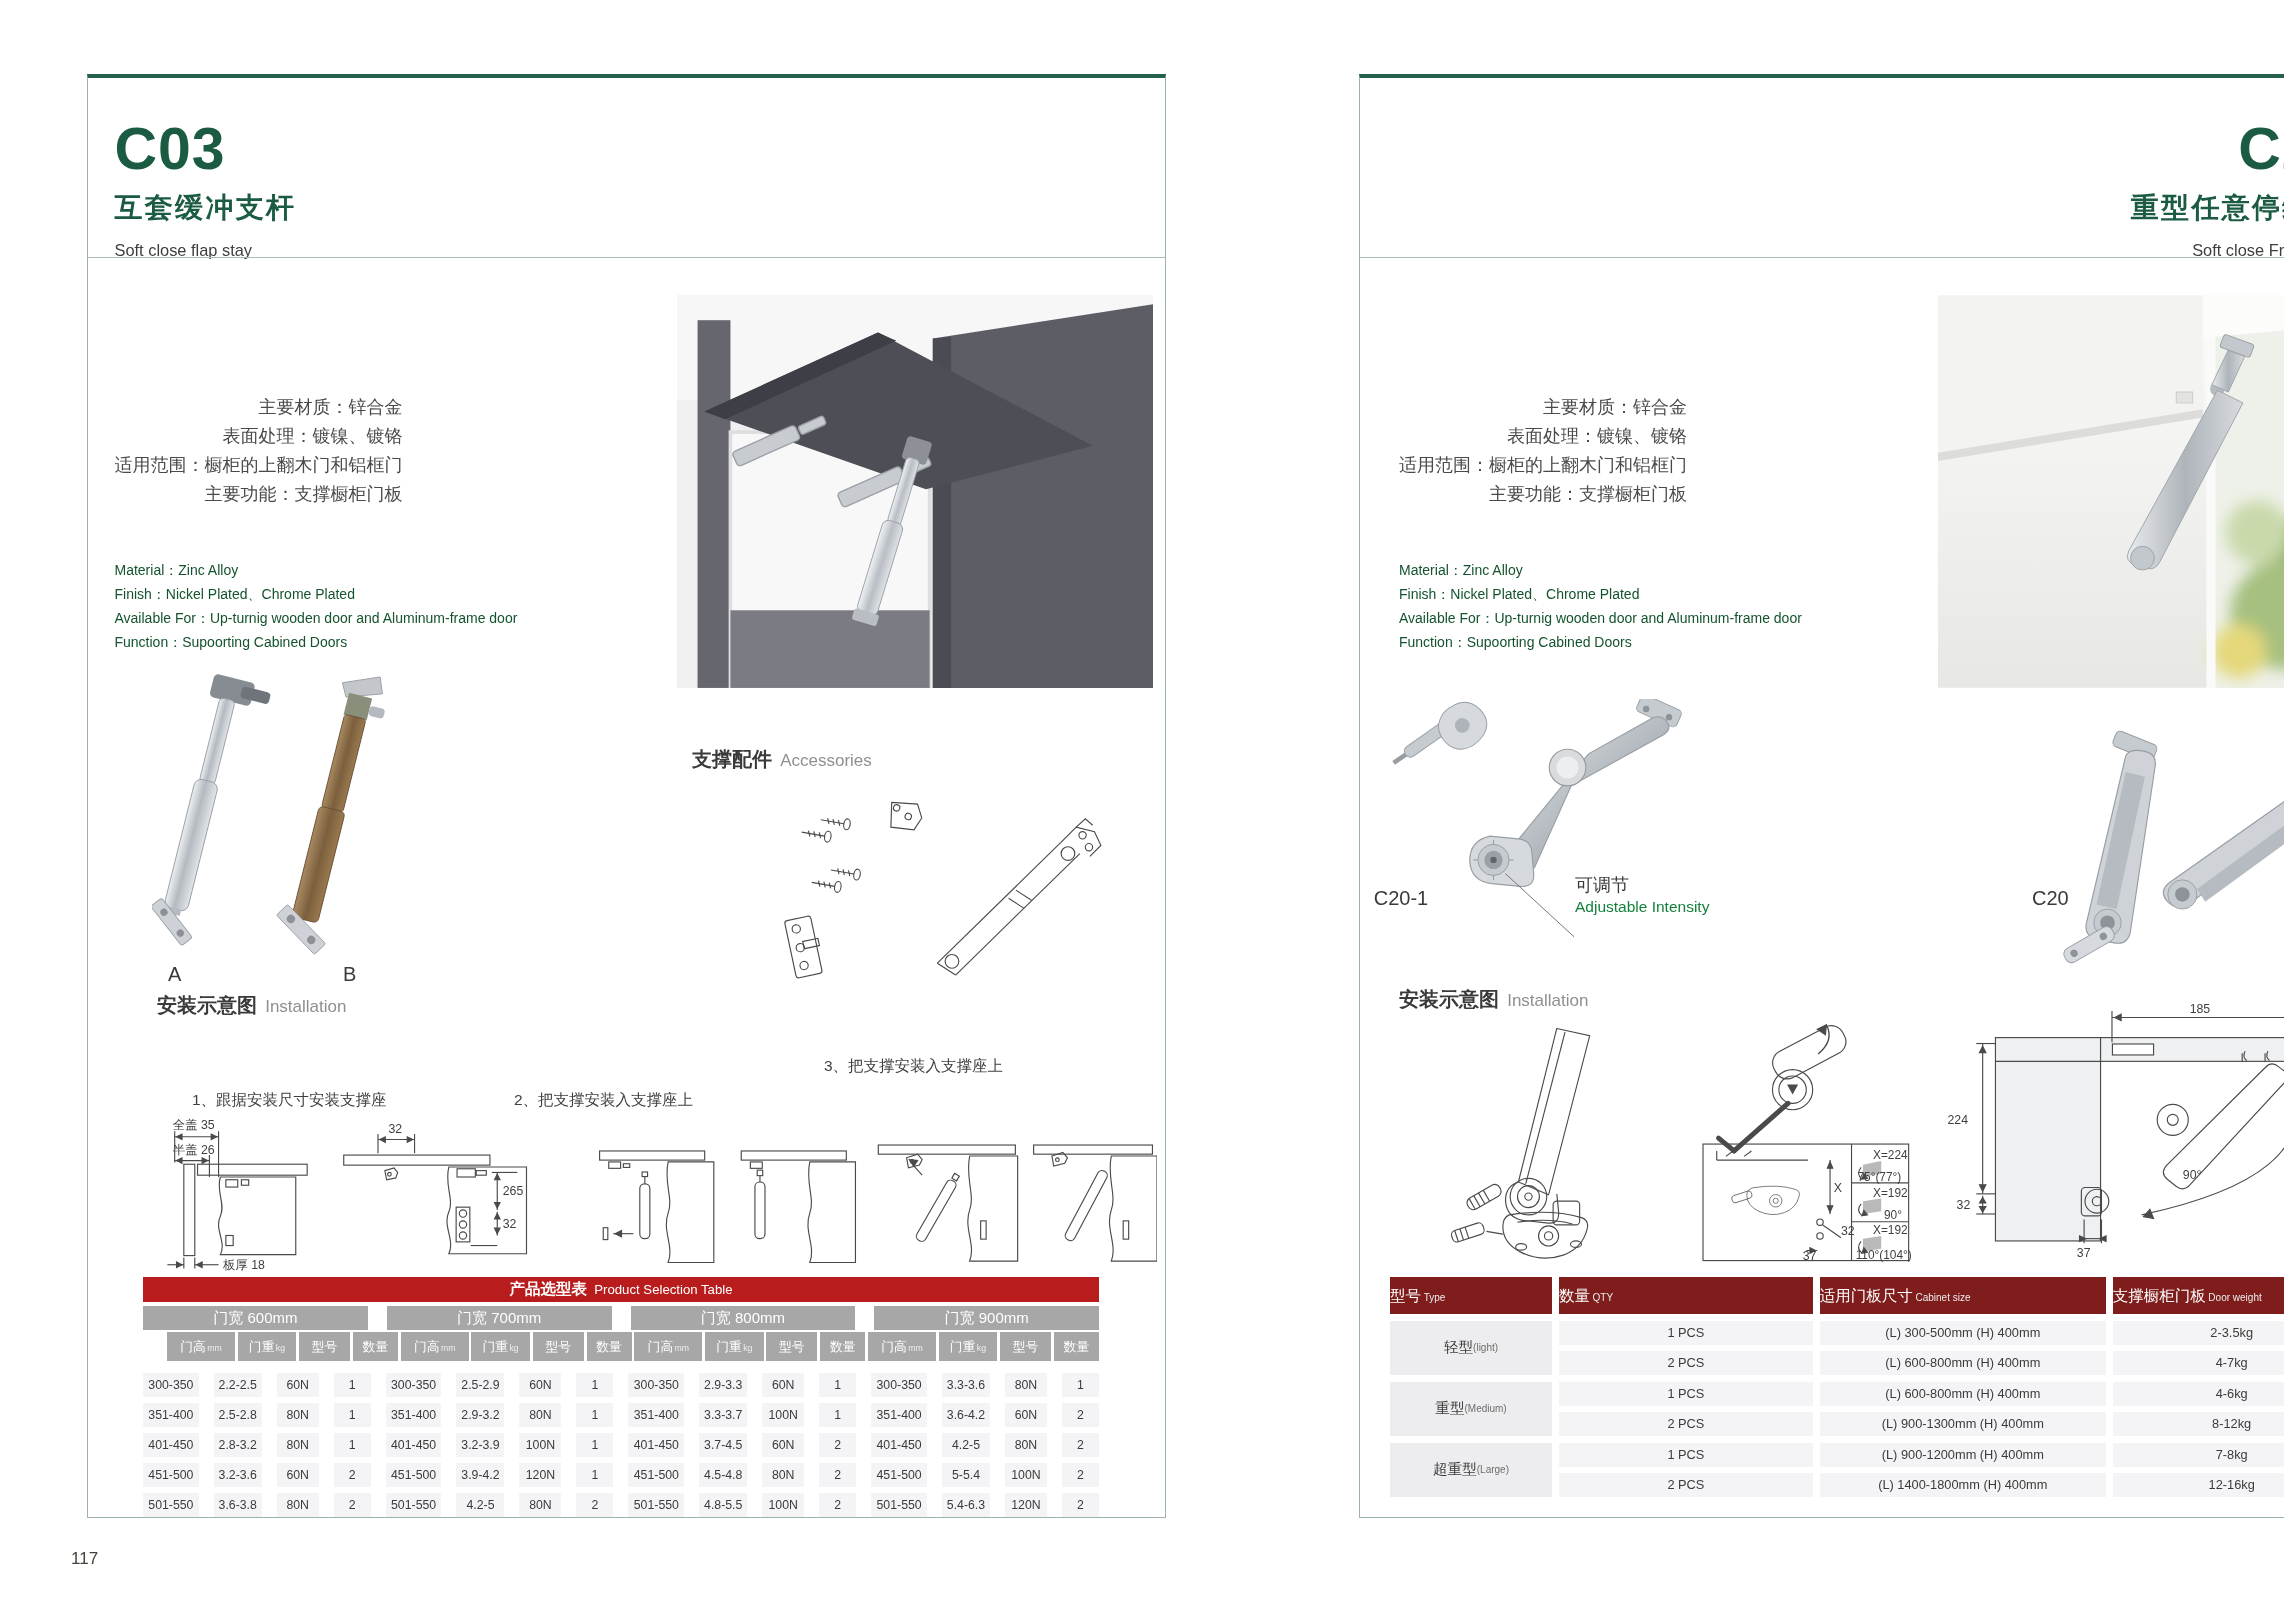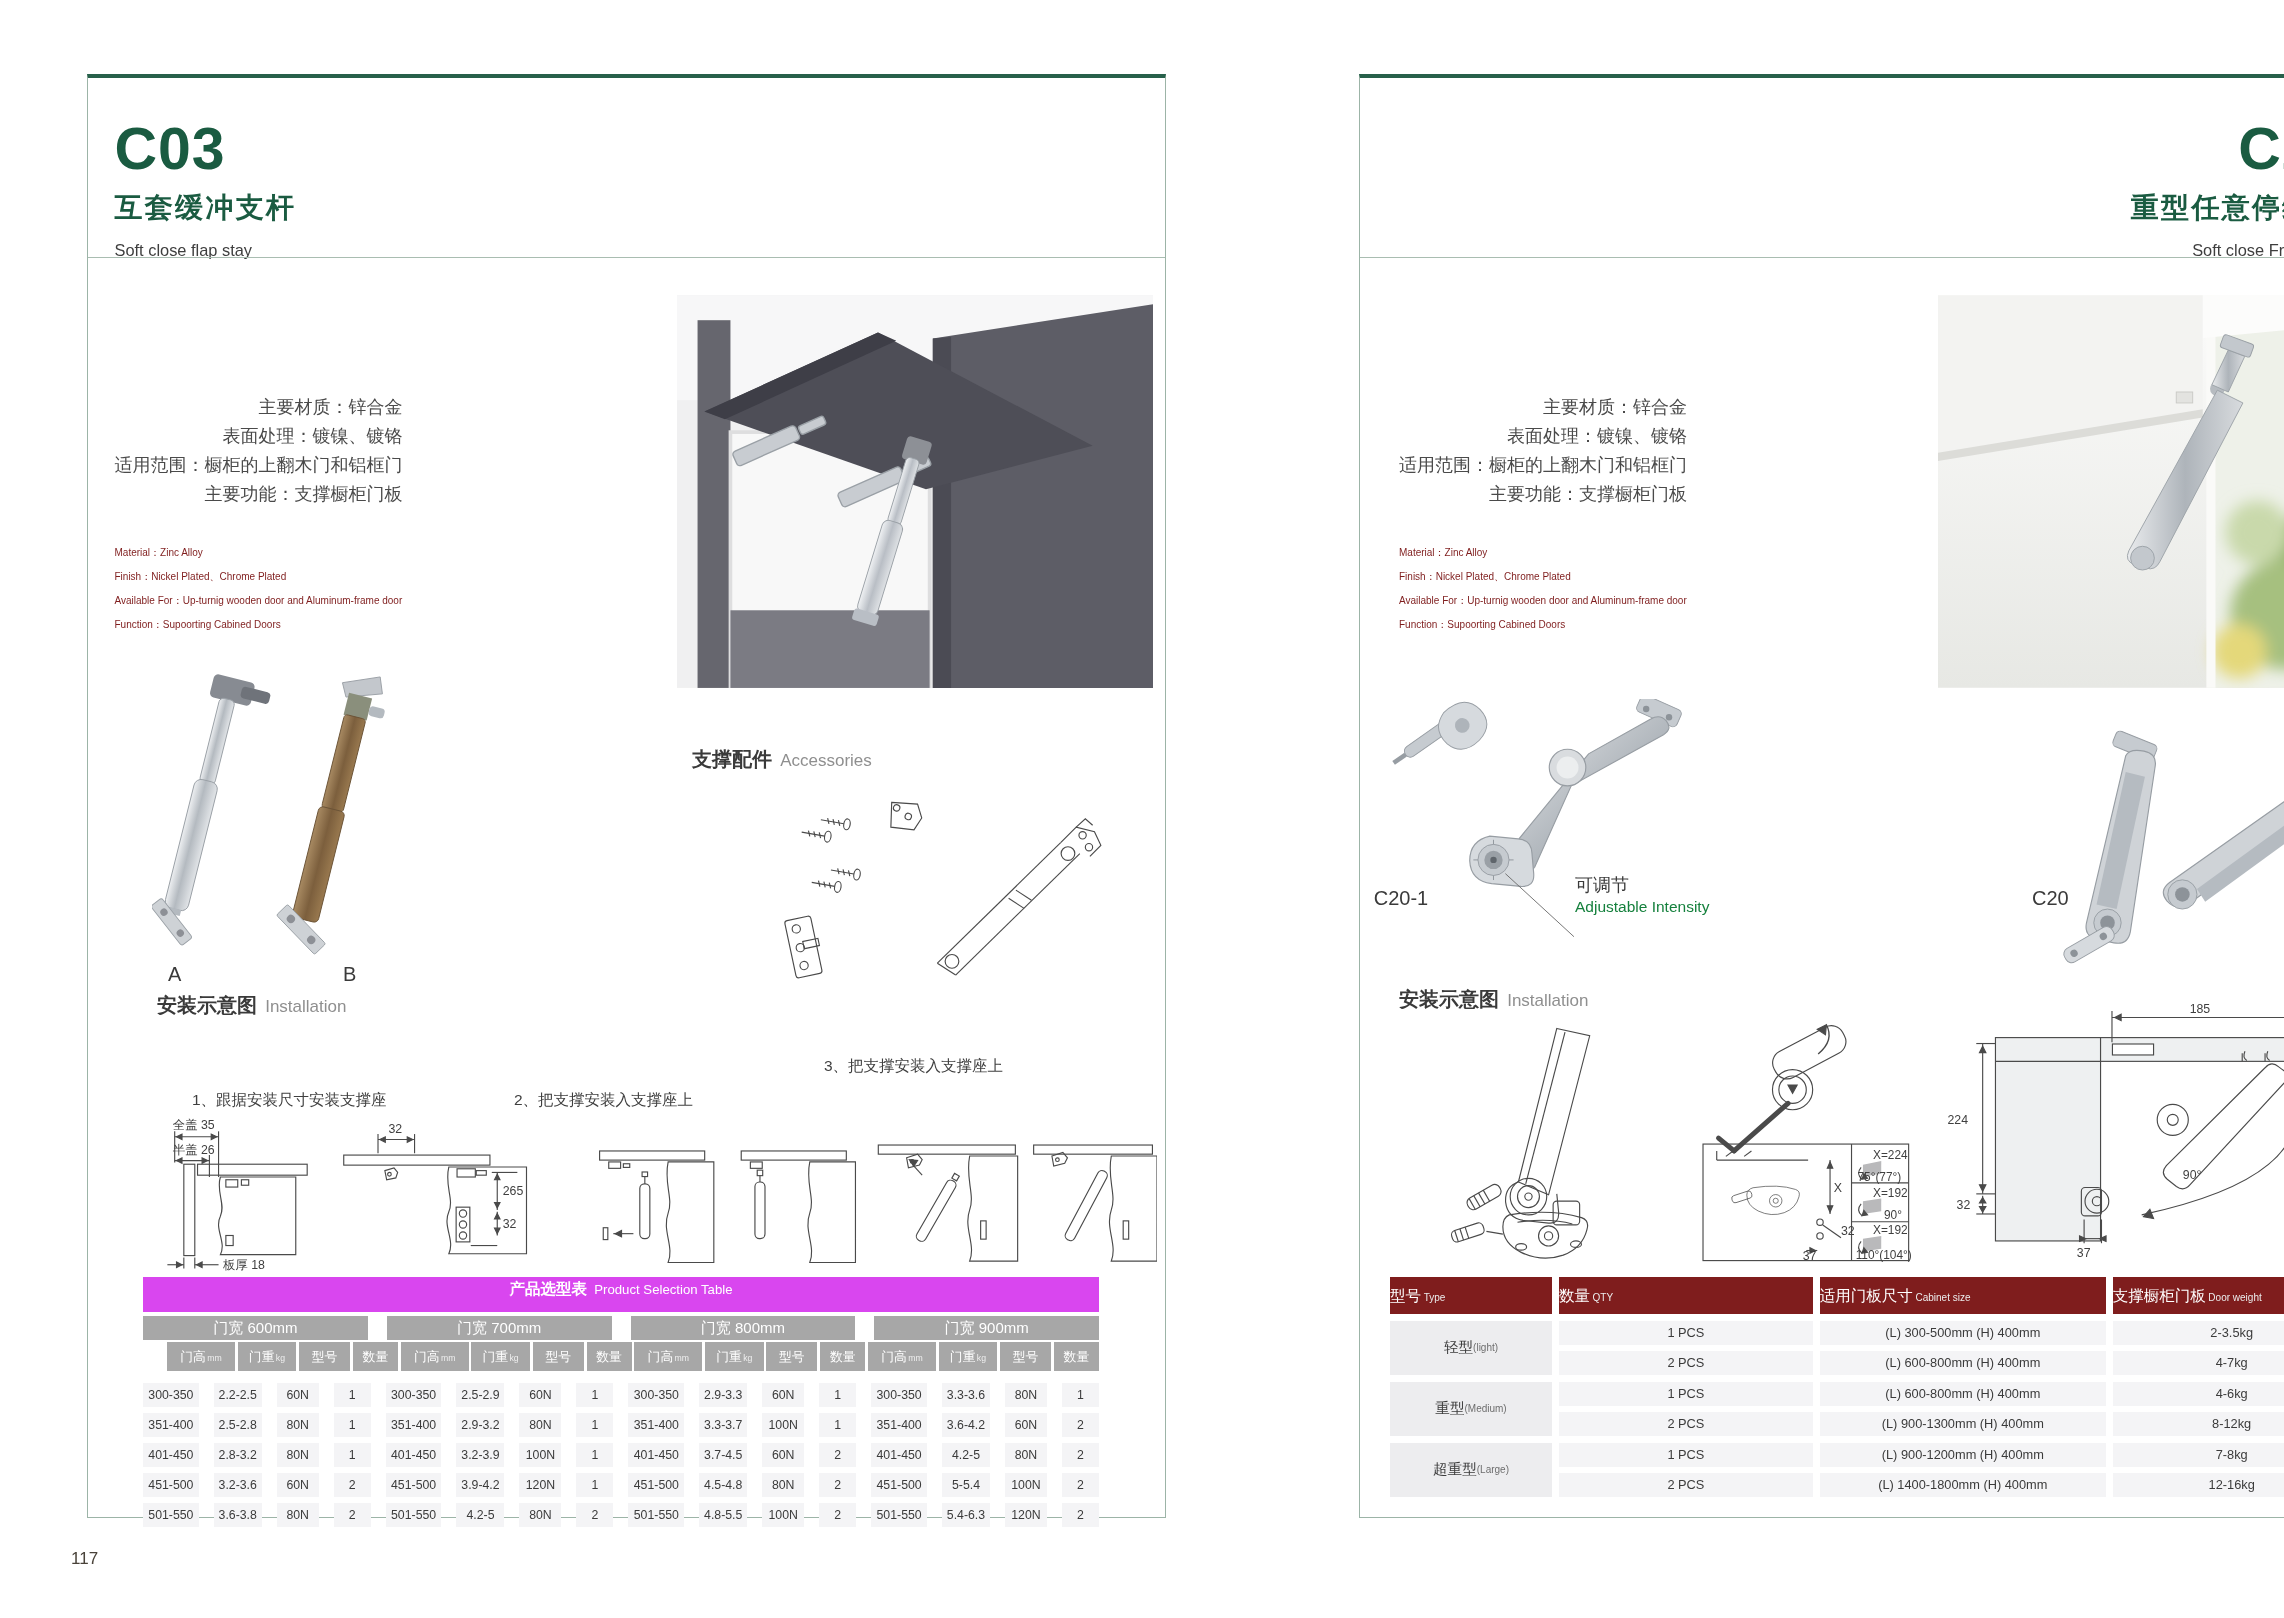--- a/index.html
+++ b/index.html
@@ -11,36 +11,36 @@
   #page-right{left:1359px;width:1072px;}
   .hrline{position:absolute;left:0;right:0;top:179px;height:1.4px;background:#a9bdb1;}
 
   .hdr{position:absolute;top:42px;left:26.5px;}
   .hdr.right{left:auto;right:26.5px;text-align:right;}
   .code{font-size:59px;font-weight:bold;color:#1a5b41;line-height:1;letter-spacing:0.9px;}
   .tcn{font-size:28px;color:#1a5b41;margin-top:10px;font-weight:600;letter-spacing:2.3px;}
   .ten{font-size:16.4px;color:#3e3e3e;margin-top:13.7px;font-weight:500;}
 
   .specs-cn{position:absolute;top:315px;font-size:18px;color:#4a4a4a;line-height:29px;text-align:right;}
-  .specs-en{position:absolute;top:463px;font-size:10px;color:#7f1d1d;line-height:24px;}
+  .specs-en{position:absolute;top:480px;font-size:14px;color:#14532d;line-height:24px;}
   #page-left .specs-cn,#page-left .specs-en{left:26.5px;}
   #page-right .specs-cn,#page-right .specs-en{left:39px;}
 
   .photo{position:absolute;overflow:hidden;}
   .seclabel{position:absolute;white-space:nowrap;}
   .seclabel .cn{font-size:20px;color:#3a3a3a;font-weight:600;}
   .seclabel .en{font-size:17px;color:#8f8f8f;margin-left:8.2px;}
   .steplabel{position:absolute;font-size:15.5px;color:#3f3f3f;white-space:nowrap;}
   .plabel{position:absolute;font-size:20px;color:#3a3a3a;}
   .ann-cn{position:absolute;font-size:18px;color:#3a3a3a;}
   .ann-en{position:absolute;font-size:15.5px;color:#15803d;}
 
   
   .ltable{position:absolute;left:55px;top:1199px;width:956px;}
-  .lt-title{height:35px;background:#d946ef;color:#fff;text-align:center;line-height:23px;}
+  .lt-title{height:25px;background:#b91c1c;color:#fff;text-align:center;line-height:23px;}
   .lt-title .cn{font-size:15.5px;font-weight:bold;}
   .lt-title .en{font-size:13.2px;margin-left:7.3px;}
   .lt-groups{display:grid;grid-template-columns:repeat(4,1fr);column-gap:19px;margin-top:3.7px;}
   .lt-group{height:24px;background:#a7a7a7;color:#fff;font-size:15px;text-align:center;line-height:24px;}
   .lt-subs{display:grid;grid-template-columns:repeat(4,1.22fr 1.05fr .92fr .81fr);column-gap:2.7px;margin-top:2.7px;padding-left:24px;}
   .lt-sub{height:29px;background:#a7a7a7;color:#fff;text-align:center;line-height:29px;font-size:12.8px;white-space:nowrap;}
   .lt-sub .u{font-size:8.7px;margin-left:1.4px;color:#efefef;}
   .lt-body{display:grid;grid-template-columns:repeat(4,1.22fr 1.05fr .92fr .81fr);gap:6px 15px;margin-top:12px;}
   .lt-cell{height:24px;background:#f4f4f6;color:#3b3b3b;font-size:12.3px;text-align:center;line-height:24px;white-space:nowrap;}
 

